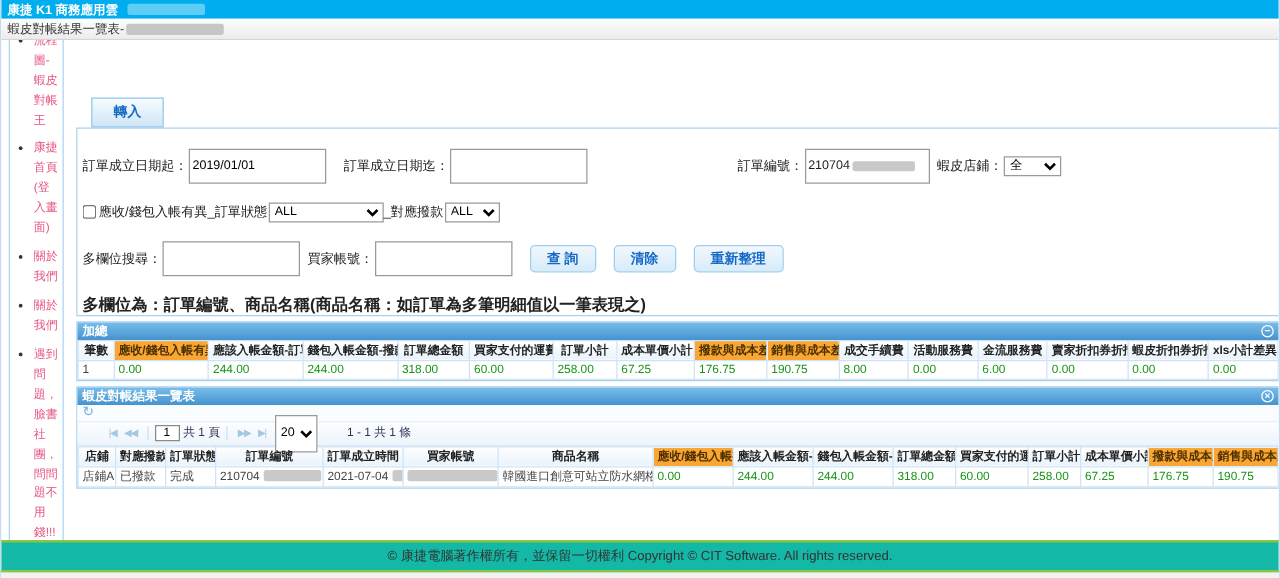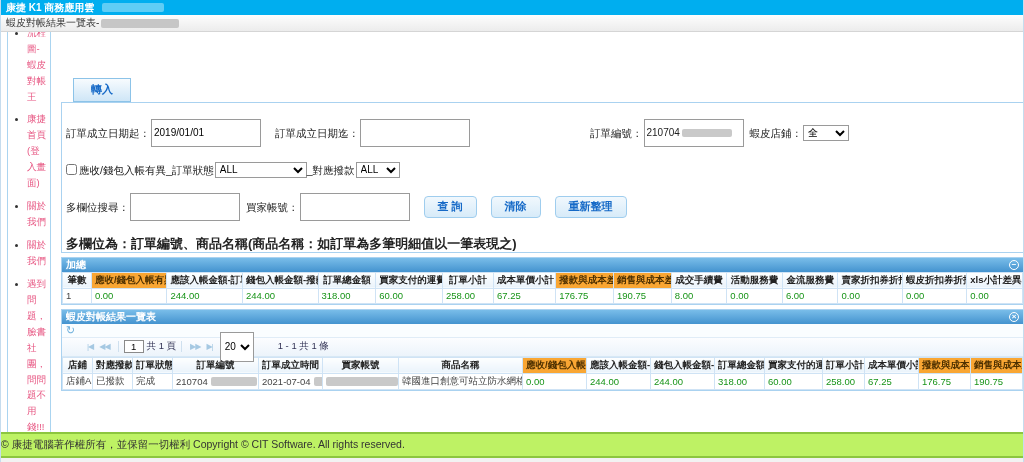--- a/index.html
+++ b/index.html
@@ -74,21 +74,21 @@
   .pager { height:19px; background:linear-gradient(#fcfdff,#ecf4fb); border-bottom:1px solid #d7e8f5;
            display:flex; align-items:center; padding-left:22px; font-size:9.5px; color:#335; }
   .pg-ic { color:#a5c8e2; font-size:8px; margin:0 3px; cursor:pointer; letter-spacing:-1px; }
   .pg-sep { width:1px; height:11px; background:#cfe0ef; margin:0 5px; }
   .pg-input { width:20px; height:13px; border:1px solid #8a8a8a; text-align:center; font-size:9.5px; margin-right:3px; }
   .pager select { height:30px; margin:0 4px; }
   .pg-range { margin-left:20px; }
 
   
   .footer { flex:0 0 auto; border-top:2px solid #8CC63F; border-bottom:2px solid #8CC63F;
-            background:#bef264; text-align:left; font-size:10.5px; color:#333; padding:4px 0; }
+            background:#14b8a6; text-align:center; font-size:10.5px; color:#333; padding:4px 0; }
   .bottom-strip { flex:0 0 auto; height:4px; background:#f2f2f2; }
 </style>
 </head>
 <body>
 
 <div class="page">
 
   <div class="topbar">
     <span>康捷 K1 商務應用雲</span>
     <span class="redact"></span>

